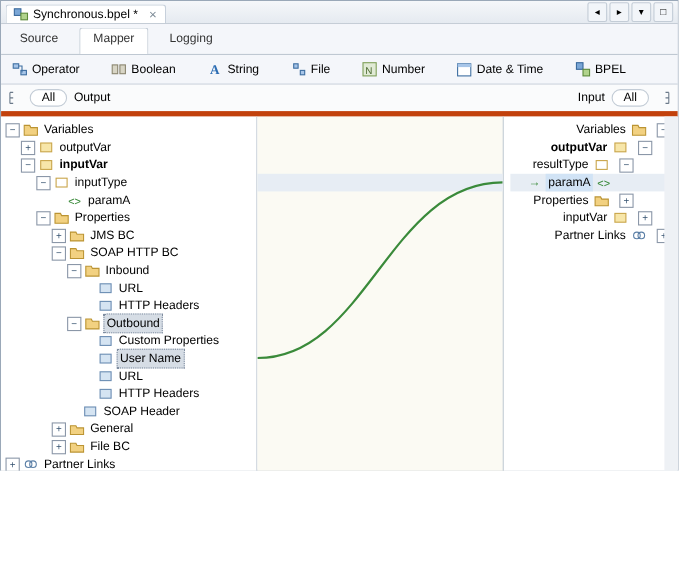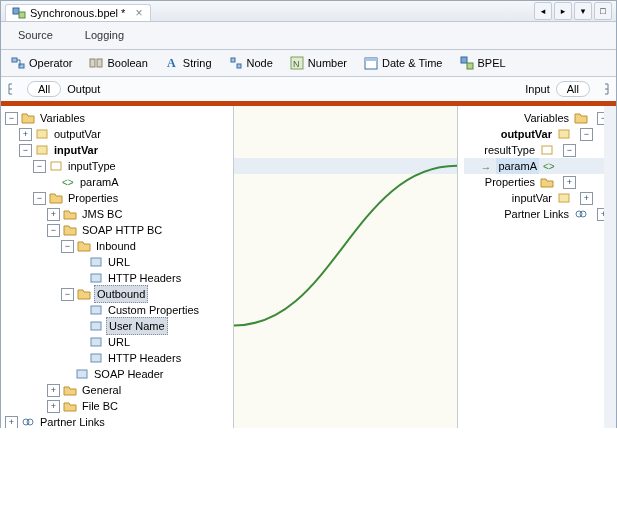--- a/index.html
+++ b/index.html
@@ -6,21 +6,21 @@
 .window{position:relative;width:617px;height:428px;box-sizing:border-box;border:1px solid #9aa8b8;background:#fff}
 .titlebar{display:flex;align-items:center;height:20px;background:linear-gradient(#f5f7fa,#e5eaf0);border-bottom:1px solid #bfc8d2;padding:0 4px}
 .tabchip{display:flex;align-items:center;gap:4px;padding:1px 6px;background:#fff;border:1px solid #c7d0db;border-bottom:none;border-radius:3px 3px 0 0;margin-top:3px}
 .tabchip .icon{width:14px;height:12px;display:inline-block}
 .xclose{color:#7a8894;font-size:12px;margin-left:4px;padding:0 2px}
 .winctrls{margin-left:auto;display:flex;gap:2px}
 .winctrls span{width:16px;height:16px;border:1px solid #c3ccd6;background:#f2f5f9;display:flex;align-items:center;justify-content:center;font-size:9px;border-radius:2px}
 .subtabs{display:flex;height:24px;padding:3px 4px 0 4px;border-bottom:1px solid #bfc8d2;gap:4px;background:#f4f6fa}
 .subtab{padding:3px 12px;border:1px solid transparent;border-bottom:none;margin-right:2px;border-radius:3px 3px 0 0;color:#333}
 .subtab.active{background:#fff;border-color:#c3ccd6}
-.toolbar{display:flex;height:26px;padding:0 6px;border-bottom:1px solid #c3ccd6;background:#f4f6fa;gap:9px}
+.toolbar{display:flex;height:26px;padding:0 6px;border-bottom:1px solid #c3ccd6;background:#f4f6fa;gap:21px}
 .tbtn{display:flex;align-items:center;gap:4px;padding:2px 4px;border-radius:2px}
 .ico{width:14px;height:14px;display:inline-block}
 .optionbar{display:flex;align-items:center;height:24px;padding:0 6px;border-bottom:5px solid #c2410c;background:#fafbfc;gap:6px}
 .pill{padding:1px 10px;border:1px solid #c3ccd6;border-radius:10px;background:#fff}
 .spacer{flex:1}
 .content{position:relative;height:calc(520px - 20px - 27px - 27px - 25px - 2px);display:flex}
 .leftpane{width:232px;border-right:1px solid #c3ccd6;overflow:hidden;background:#fff}
 .midpane{flex:1;background:#fbfaf3;border-right:1px solid #c3ccd6;position:relative}
 .rightpane{width:158px;background:#fff;overflow:hidden}
 .tree{padding:4px 4px;line-height:16px}
@@ -56,20 +56,21 @@
   <div class="winctrls">
     <span>◂</span>
     <span>▸</span>
     <span>▾</span>
     <span>□</span>
   </div>
 </div>
 
 <div class="subtabs">
   <div class="subtab"><span>Source</span></div>
+  <div class="subtab active"><span>Mapper</span></div>
   <div class="subtab"><span>Logging</span></div>
 </div>
 
 <div class="toolbar">
   <div class="tbtn">
     <span class="ico"><svg viewBox="0 0 14 14">
             <rect x="1" y="2" width="5" height="4" fill="#a7c5e8" stroke="#3d6ea1"></rect>
             <rect x="8" y="8" width="5" height="4" fill="#a7c5e8" stroke="#3d6ea1"></rect>
             <path d="M6 4h3v6" fill="none" stroke="#3d6ea1"></path>
           </svg></span>
@@ -86,21 +87,21 @@
     <span class="ico"><svg viewBox="0 0 14 14">
             <text x="2" y="11" font-size="12" font-family="serif" fill="#2c6db3" font-weight="bold">A</text>
           </svg></span>
     <span>String</span>
   </div>
   <div class="tbtn">
     <span class="ico"><svg viewBox="0 0 14 14">
             <rect x="2" y="2" width="4" height="4" fill="#a7c5e8" stroke="#3d6ea1"></rect>
             <rect x="8" y="8" width="4" height="4" fill="#a7c5e8" stroke="#3d6ea1"></rect>
           </svg></span>
-    <span>Node</span>
+    <span>File</span>
   </div>
   <div class="tbtn">
     <span class="ico"><svg viewBox="0 0 14 14">
             <rect x="1" y="1" width="12" height="12" fill="#e0ead5" stroke="#7fa05a"></rect>
             <text x="3" y="11" font-size="9" fill="#4a6a2f">N</text>
           </svg></span>
     <span>Number</span>
   </div>
   <div class="tbtn">
     <span class="ico"><svg viewBox="0 0 14 14">

